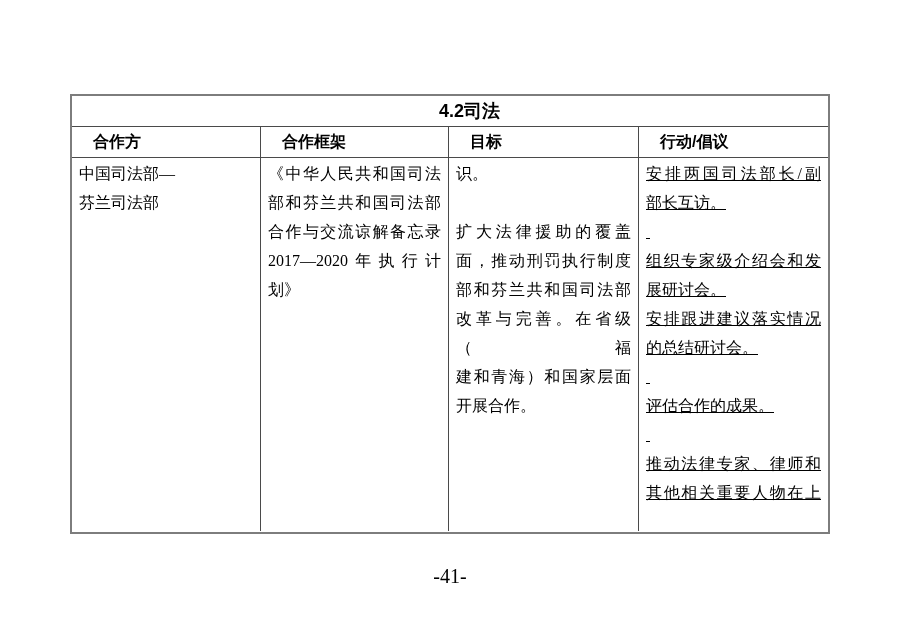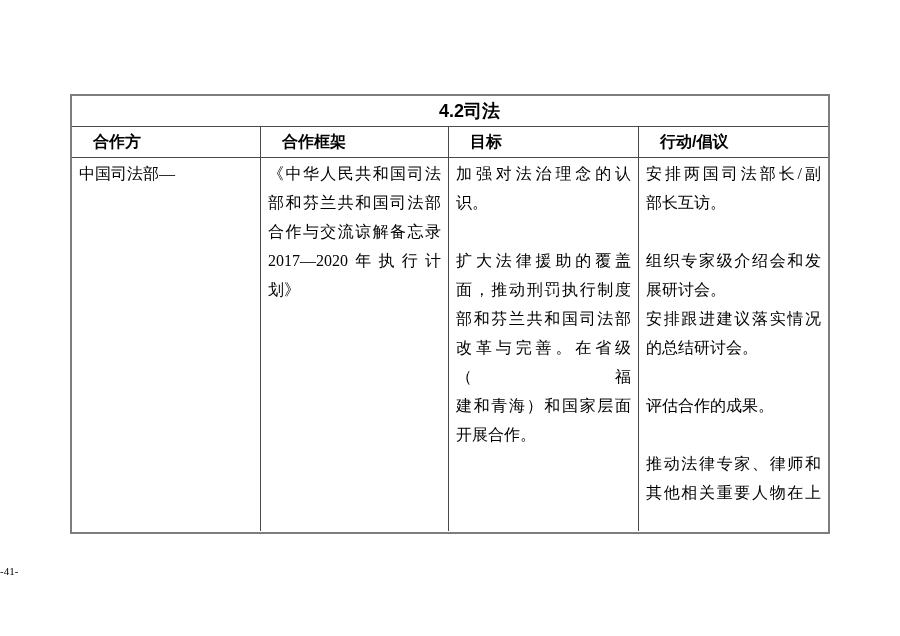--- a/index.html
+++ b/index.html
@@ -53,35 +53,36 @@
     display: grid;
     grid-template-columns: 189px 188px 190px 1fr;
     height: 373px;
     font-size: 16px;
   }
   .body-row .cell {
     padding: 1px 7px 0 7px;
     border-right: 1px solid #4a4a4a;
     overflow: hidden;
   }
-  .body-row .cell:last-child { border-right: none; }
+  .body-row .cell:last-child { border-right: none; text-decoration: underline; }
   .line {
     line-height: 29px;
     min-height: 29px;
     white-space: normal;
   }
   .line.j {
     text-align: justify;
     text-align-last: justify;
   }
   .page-number {
     position: absolute;
     left: 0; top: 565px;
     width: 900px;
-    font-size: 11px;
+    text-align: center;
+    font-size: 20px;
     font-family: "Liberation Serif", "DejaVu Serif", serif;
   }
 </style>
 </head>
 <body>
 
 <div class="page">
 
   <div class="doc-table">
 
@@ -90,30 +91,30 @@
     <div class="header-row">
       <div class="hcell">合作方</div>
       <div class="hcell">合作框架</div>
       <div class="hcell">目标</div>
       <div class="hcell">行动/倡议</div>
     </div>
 
     <div class="body-row">
       <div class="cell">
           <div class="line">中国司法部—</div>
+          <div class="line">芬兰司法部</div>
         </div>
       <div class="cell">
           <div class="line j">《中华人民共和国司法</div>
           <div class="line j">部和芬兰共和国司法部</div>
           <div class="line j">合作与交流谅解备忘录</div>
           <div class="line j">2017—2020年执行计</div>
           <div class="line">划》</div>
         </div>
       <div class="cell">
-          <div class="line j">加强对法治理念的认</div>
           <div class="line">识。</div>
           <div class="line">&nbsp;</div>
           <div class="line j">扩大法律援助的覆盖</div>
           <div class="line j">面，推动刑罚执行制度</div>
           <div class="line j">部和芬兰共和国司法部</div>
           <div class="line j">改革与完善。在省级（福</div>
           <div class="line j">建和青海）和国家层面</div>
           <div class="line">开展合作。</div>
         </div>
       <div class="cell">

